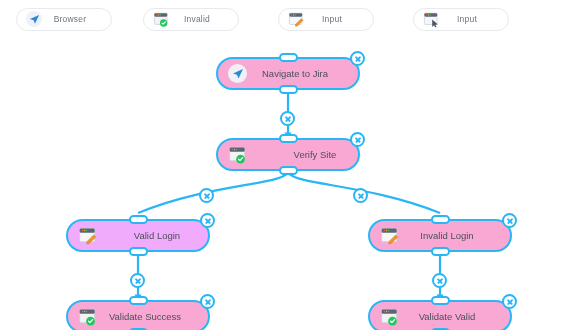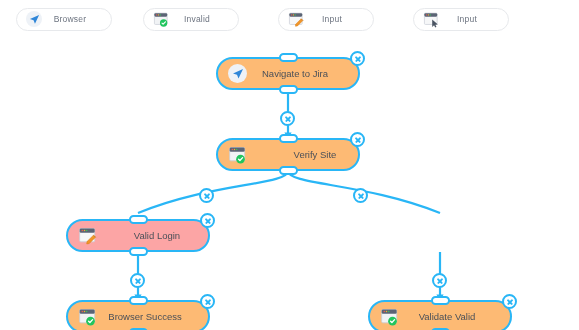--- a/index.html
+++ b/index.html
@@ -111,28 +111,28 @@
     width: 579px; height: 297px;
     pointer-events: none;
   }
 
   
   .node {
     position: absolute;
     height: 33px;
     border: 2px solid #29b6f6;
     border-radius: 17px;
-    background: #fdba74;
+    background: #f9a8d4;
     display: flex;
     align-items: center;
     cursor: pointer;
     z-index: 5;
   }
   .node.selected {
-    background: #fca5a5;
+    background: #f0abfc;
     border-color: #29b6f6;
     gap: 24px;
   }
   .node .node-icon {
     width: 21px; height: 21px;
     margin-left: 9px;
     flex: 0 0 auto;
     display: flex;
     align-items: center;
     justify-content: center;
@@ -337,37 +337,54 @@
           <circle cx="5.2" cy="5.5" r="0.9" fill="#f05a4f"></circle>
           <circle cx="7.8" cy="5.5" r="0.9" fill="#f0b429"></circle>
           <circle cx="10.4" cy="5.5" r="0.9" fill="#3fbf5a"></circle>
           <path d="M10.5 21.5 L10.9 18.6 L18.6 11 L21 13.4 L13.4 21.1 Z" fill="#f0952a" stroke="#d97d12" stroke-width="0.7" stroke-linejoin="round"></path>
           <path d="M18.6 11 L21 13.4" stroke="#b96a0c" stroke-width="0.7"></path>
         </svg>
       </span>
       <span class="node-label">Valid Login</span>
     </div>
 
+    <div class="node" id="node-invalid">
+      <span class="port top"></span>
+      <span class="port bottom"></span>
+      <span class="xbtn corner"></span>
+      <span class="node-icon">
+        <svg width="20" height="20" viewBox="0 0 24 24" aria-hidden="true">
+          <rect x="2" y="3" width="18" height="16" rx="1.5" fill="#f6f7f8" stroke="#c9ced6" stroke-width="1"></rect>
+          <rect x="2" y="3" width="18" height="5" rx="1.5" fill="#5b6475"></rect>
+          <circle cx="5.2" cy="5.5" r="0.9" fill="#f05a4f"></circle>
+          <circle cx="7.8" cy="5.5" r="0.9" fill="#f0b429"></circle>
+          <circle cx="10.4" cy="5.5" r="0.9" fill="#3fbf5a"></circle>
+          <path d="M10.5 21.5 L10.9 18.6 L18.6 11 L21 13.4 L13.4 21.1 Z" fill="#f0952a" stroke="#d97d12" stroke-width="0.7" stroke-linejoin="round"></path>
+          <path d="M18.6 11 L21 13.4" stroke="#b96a0c" stroke-width="0.7"></path>
+        </svg>
+      </span>
+      <span class="node-label">Invalid Login</span>
+    </div>
 
     <div class="node" id="node-vsuccess">
       <span class="port top"></span>
       <span class="port bottom"></span>
       <span class="xbtn corner"></span>
       <span class="node-icon">
         <svg width="20" height="20" viewBox="0 0 24 24" aria-hidden="true">
           <rect x="2" y="3" width="18" height="16" rx="1.5" fill="#f1f3f5" stroke="#c9ced6" stroke-width="1"></rect>
           <rect x="2" y="3" width="18" height="5" rx="1.5" fill="#5b6475"></rect>
           <circle cx="5.2" cy="5.5" r="0.9" fill="#f05a4f"></circle>
           <circle cx="7.8" cy="5.5" r="0.9" fill="#f0b429"></circle>
           <circle cx="10.4" cy="5.5" r="0.9" fill="#3fbf5a"></circle>
           <circle cx="15" cy="17" r="5.2" fill="#22c55e"></circle>
           <path d="M12.7 17 L14.3 18.6 L17.5 15.2" fill="none" stroke="#ffffff" stroke-width="1.6" stroke-linecap="round" stroke-linejoin="round"></path>
         </svg>
       </span>
-      <span class="node-label">Browser Success</span>
+      <span class="node-label">Validate Success</span>
     </div>
 
     <div class="node" id="node-vfail">
       <span class="port top"></span>
       <span class="port bottom"></span>
       <span class="xbtn corner"></span>
       <span class="node-icon">
         <svg width="20" height="20" viewBox="0 0 24 24" aria-hidden="true">
           <rect x="2" y="3" width="18" height="16" rx="1.5" fill="#f1f3f5" stroke="#c9ced6" stroke-width="1"></rect>
           <rect x="2" y="3" width="18" height="5" rx="1.5" fill="#5b6475"></rect>

